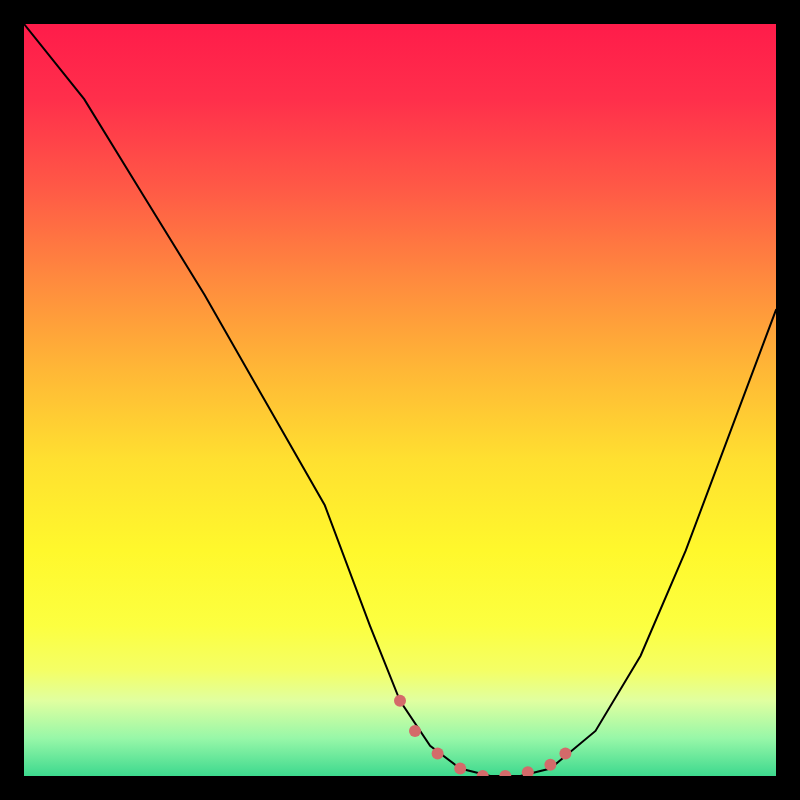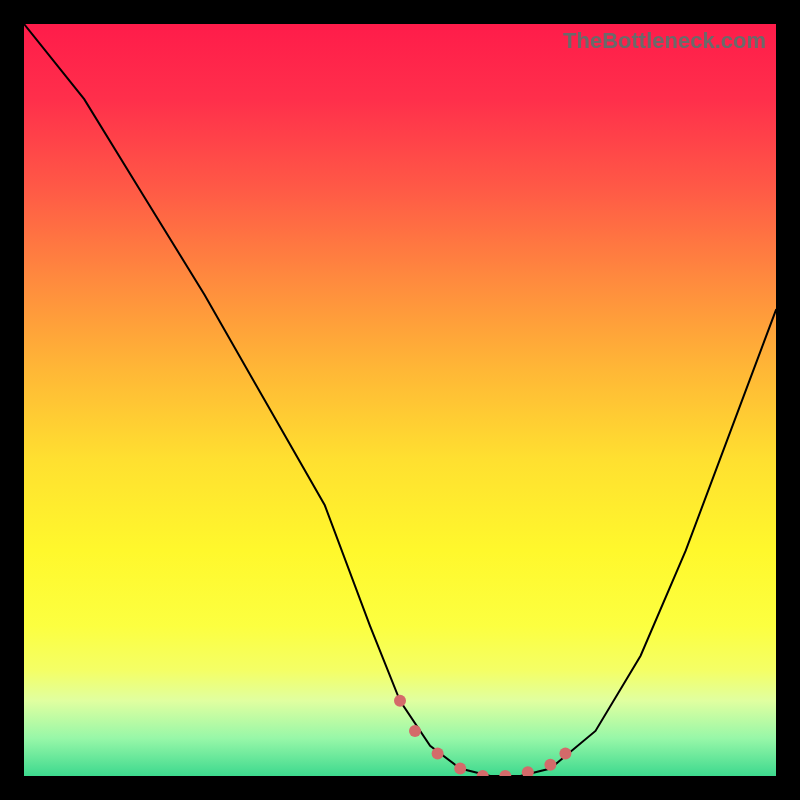--- a/index.html
+++ b/index.html
@@ -35,15 +35,14 @@
           <circle cx="413.6" cy="729.4" r="6" fill="#d46a6a"></circle>
           <circle cx="436.2" cy="744.5" r="6" fill="#d46a6a"></circle>
           <circle cx="458.7" cy="752.0" r="6" fill="#d46a6a"></circle>
           <circle cx="481.3" cy="752.0" r="6" fill="#d46a6a"></circle>
           <circle cx="503.8" cy="748.2" r="6" fill="#d46a6a"></circle>
           <circle cx="526.4" cy="740.7" r="6" fill="#d46a6a"></circle>
           <circle cx="541.4" cy="729.4" r="6" fill="#d46a6a"></circle>
         </g>
     </svg>
 
-    <div class="watermark">TheBottleneck.com</div>
   </div>
 </div>
 
 </body></html>

